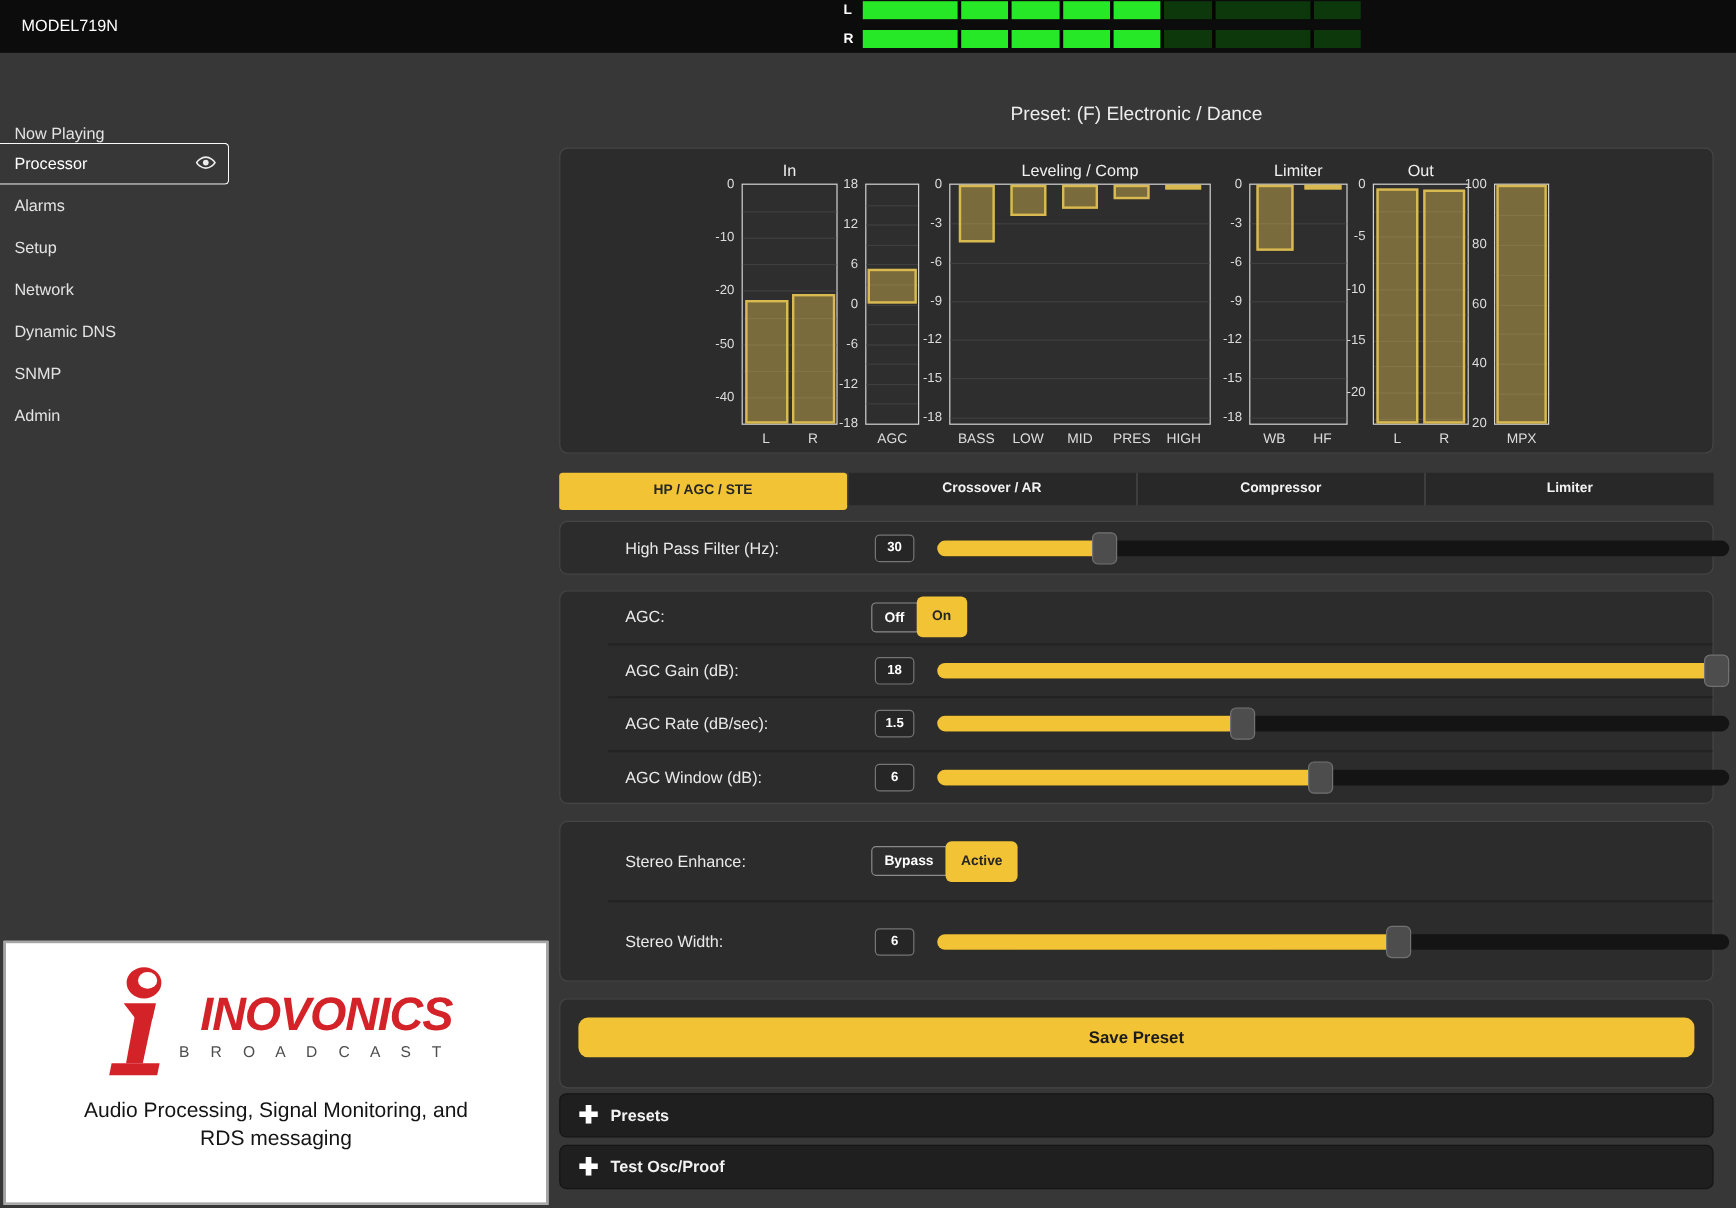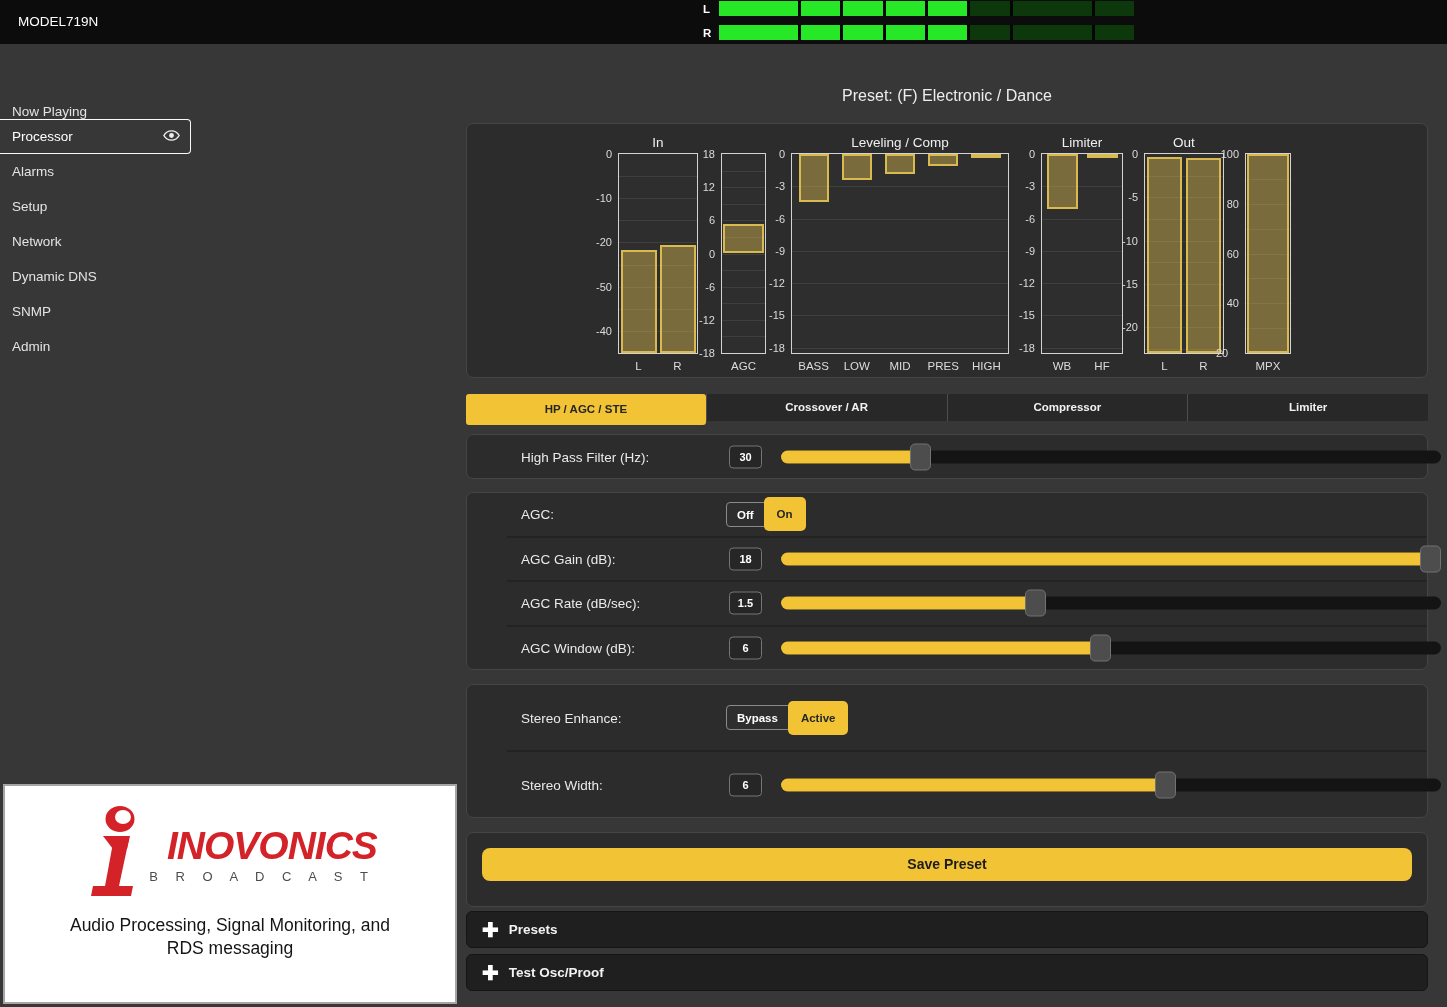--- a/index.html
+++ b/index.html
@@ -286,21 +286,21 @@
       <div class="m-grid" style="top: 124.4px;"></div>
       <div class="m-grid" style="top: 149.3px;"></div>
       <div class="m-grid" style="top: 174.1px;"></div>
       <div class="m-bar" style="left: 1px; width: 42px; top: 0px; height: 199px;"></div>
     </div>
     <div class="m-blabel" style="left: 771px;">MPX</div>
     <div class="m-axis" style="left: 738px; top: 24px;">100</div>
     <div class="m-axis" style="left: 738px; top: 73.8px;">80</div>
     <div class="m-axis" style="left: 738px; top: 123.5px;">60</div>
     <div class="m-axis" style="left: 738px; top: 173.3px;">40</div>
-    <div class="m-axis" style="left: 738px; top: 223px; text-align: center;">20</div>
+    <div class="m-axis" style="left: 738px; top: 223px;">20</div>
   </div>
 
 <div class="tabs" id="tabs">
     <div class="tab active">HP / AGC / STE</div>
     <div class="tab">Crossover / AR</div>
     <div class="tab">Compressor</div>
     <div class="tab">Limiter</div>
   </div>
 
 <div id="control-panels">

